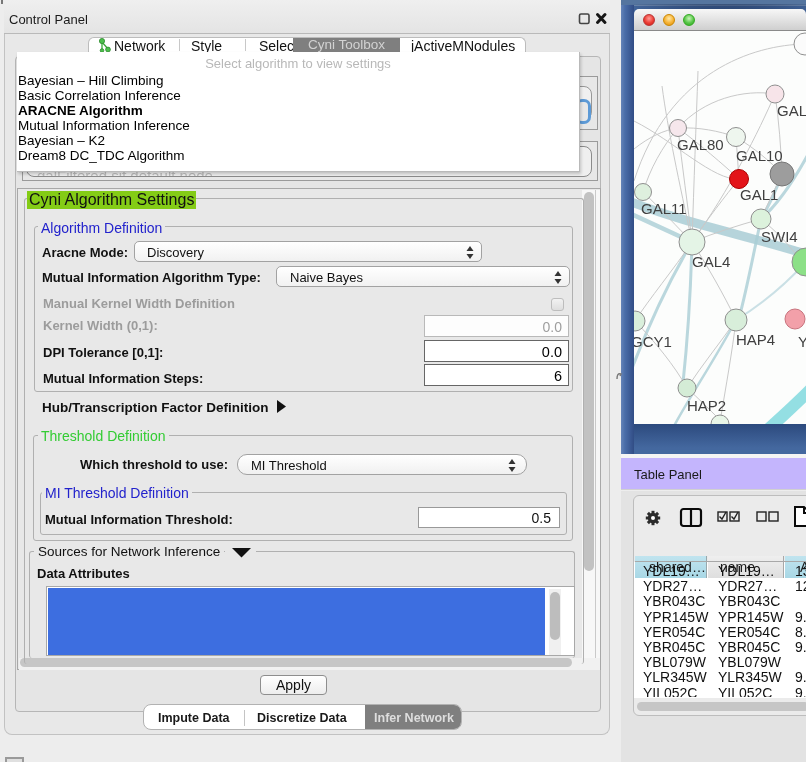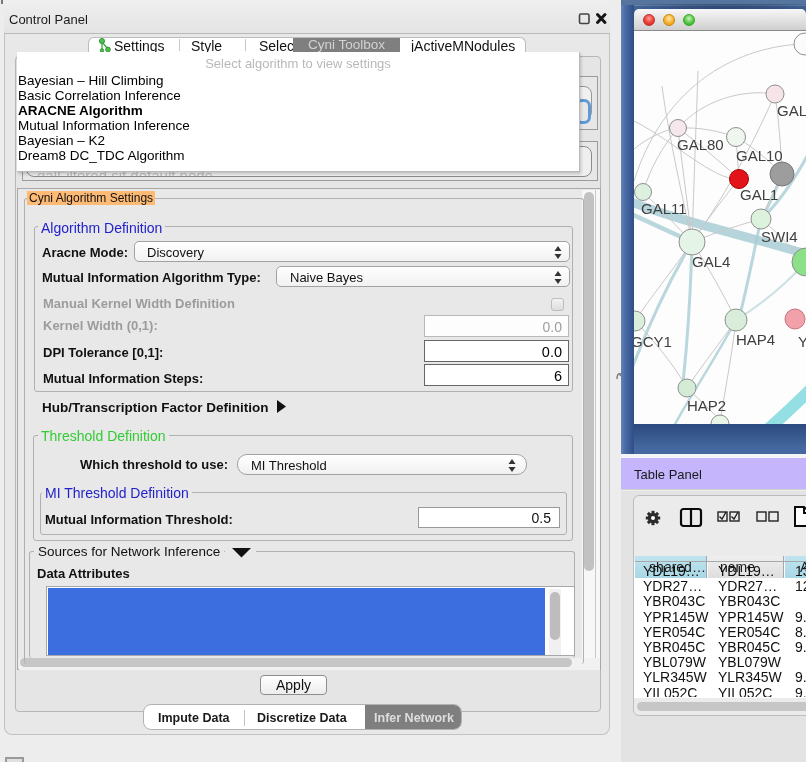--- a/index.html
+++ b/index.html
@@ -223,21 +223,21 @@
 <div class="abs" style="left:1px; top:0; width:2px; height:4px; background:#777;"></div>
 
 <div class="abs" style="left:88px; top:37px; width:438px; height:15px; background:#ffffff; border:1px solid #bcbcbc; border-bottom:none; border-radius:6px 6px 0 0; font-size:14px; color:#111;">
   <svg class="abs" style="left:9px; top:0px;" width="14" height="15">
     <line x1="4" y1="4" x2="10" y2="11" stroke="#3aaa3a" stroke-width="1.3"></line>
     <line x1="4" y1="4" x2="4" y2="12" stroke="#3aaa3a" stroke-width="1.3"></line>
     <circle cx="4" cy="3" r="2.6" fill="#4cbf4c" stroke="#2c8a2c" stroke-width="0.8"></circle>
     <circle cx="10" cy="11.5" r="2.4" fill="#4cbf4c" stroke="#2c8a2c" stroke-width="0.8"></circle>
     <circle cx="4" cy="12.5" r="1.8" fill="#4cbf4c" stroke="#2c8a2c" stroke-width="0.8"></circle>
   </svg>
-  <span class="abs" style="left:25px; top:0px;">Settings</span>
+  <span class="abs" style="left:25px; top:0px;">Network</span>
   <div class="abs" style="left:90px; top:1px; width:1px; height:12px; background:#c8c8c8;"></div>
   <span class="abs" style="left:102px; top:0px;">Style</span>
   <div class="abs" style="left:156px; top:1px; width:1px; height:12px; background:#c8c8c8;"></div>
   <span class="abs" style="left:170px; top:0px;">Select</span>
   <div class="abs" style="left:204px; top:0px; width:107px; height:15px; background:#7f7f7f; color:#d2d2d2; text-align:center; line-height:14px; font-size:13.5px;">Cyni Toolbox</div>
   <span class="abs" style="left:322px; top:0px;">jActiveMNodules</span>
 </div>
 
 <div class="abs" style="left:15px; top:56px; width:586px; height:656px; background:#e5e5e5; border:1px solid #b6b6b6; border-radius:4px;"></div>
 
@@ -252,27 +252,27 @@
 <div class="abs" style="left:17px; top:188px; width:584px; height:482px; border:1px solid #a8a8a8; background:#e8e8e8;"></div>
 
 <div class="abs" style="left:582px; top:190px; width:18px; height:468px; background:#f7f7f7;"></div>
 <div class="abs" style="left:595px; top:190px; width:1px; height:468px; background:#c9c9c9;"></div>
 <div class="abs" style="left:584px; top:192px; width:10px; height:379px; background:#c2c2c2; border-radius:5px;"></div>
 
 <div class="abs" style="left:19px; top:658px; width:581px; height:12px; background:#f1f1f1;"></div>
 <div class="abs" style="left:20px; top:658px; width:552px; height:9px; background:#c6c6c6; border-radius:4.5px;"></div>
 
 <div class="abs" style="left:24px; top:198px; width:560px; height:466px; border:1px solid #b0b0b0; border-bottom:none; border-radius:3px;"></div>
-<div class="abs" style="left:27px; top:191px; background:#fdba74; padding:0 2px; font-size:12px; color:#111;">Cyni Algorithm Settings</div>
+<div class="abs" style="left:27px; top:191px; background:#84cc16; padding:0 2px; font-size:16px; color:#111;">Cyni Algorithm Settings</div>
 
 <div class="abs" style="left:34px; top:226px; width:539px; height:166px; border:1px solid #b0b0b0; border-radius:3px;"></div>
 <div class="abs" style="left:38px; top:220px; background:#e8e8e8; padding:0 3px; font-size:14px; color:#2222cc;">Algorithm Definition</div>
 
 <span class="abs b" style="left:42px; top:245px; font-size:13px; color:#111;">Aracne Mode:</span>
-<div class="abs" style="left:134px; top:241px; width:436px; height:21px; background:linear-gradient(#ffffff,#f1f1f1); border:1px solid #a2a2a2; border-radius:5px;">
+<div class="abs" style="left:134px; top:241px; width:348px; height:21px; background:linear-gradient(#ffffff,#f1f1f1); border:1px solid #a2a2a2; border-radius:5px;">
   <span class="abs" style="left:12px; top:3px; font-size:13px; color:#111;">Discovery</span>
   <svg class="abs" style="right:6px; top:3px;" width="10" height="15">
     <path d="M5,1 L8.5,6 L1.5,6 Z" fill="#333"></path>
     <path d="M5,14 L8.5,9 L1.5,9 Z" fill="#333"></path>
   </svg>
 </div>
 
 <span class="abs b" style="left:42px; top:270px; font-size:13px; color:#111;">Mutual Information Algorithm Type:</span>
 <div class="abs" style="left:276px; top:266px; width:294px; height:21px; background:linear-gradient(#ffffff,#f1f1f1); border:1px solid #a2a2a2; border-radius:5px;">
   <span class="abs" style="left:13px; top:3px; font-size:13px; color:#111;">Naive Bayes</span>

